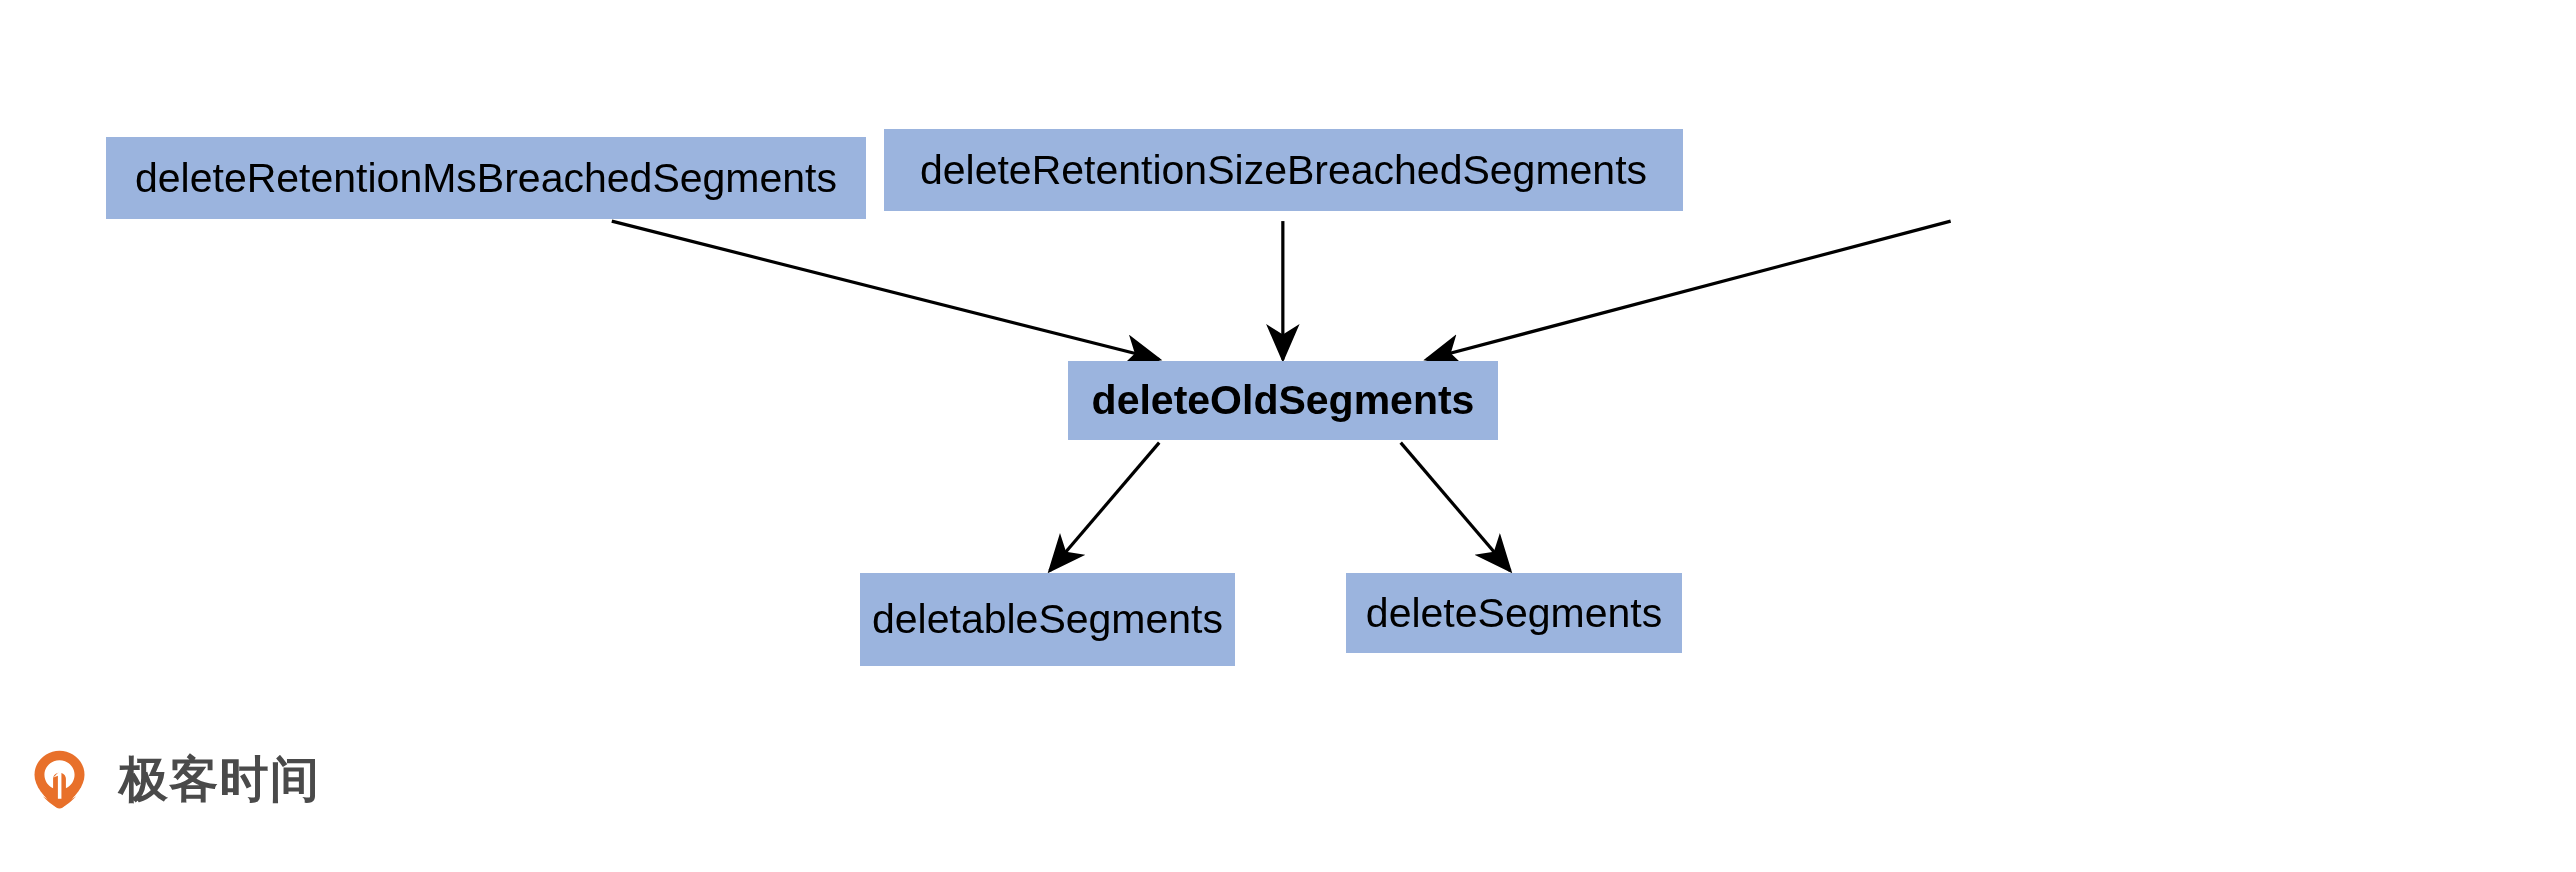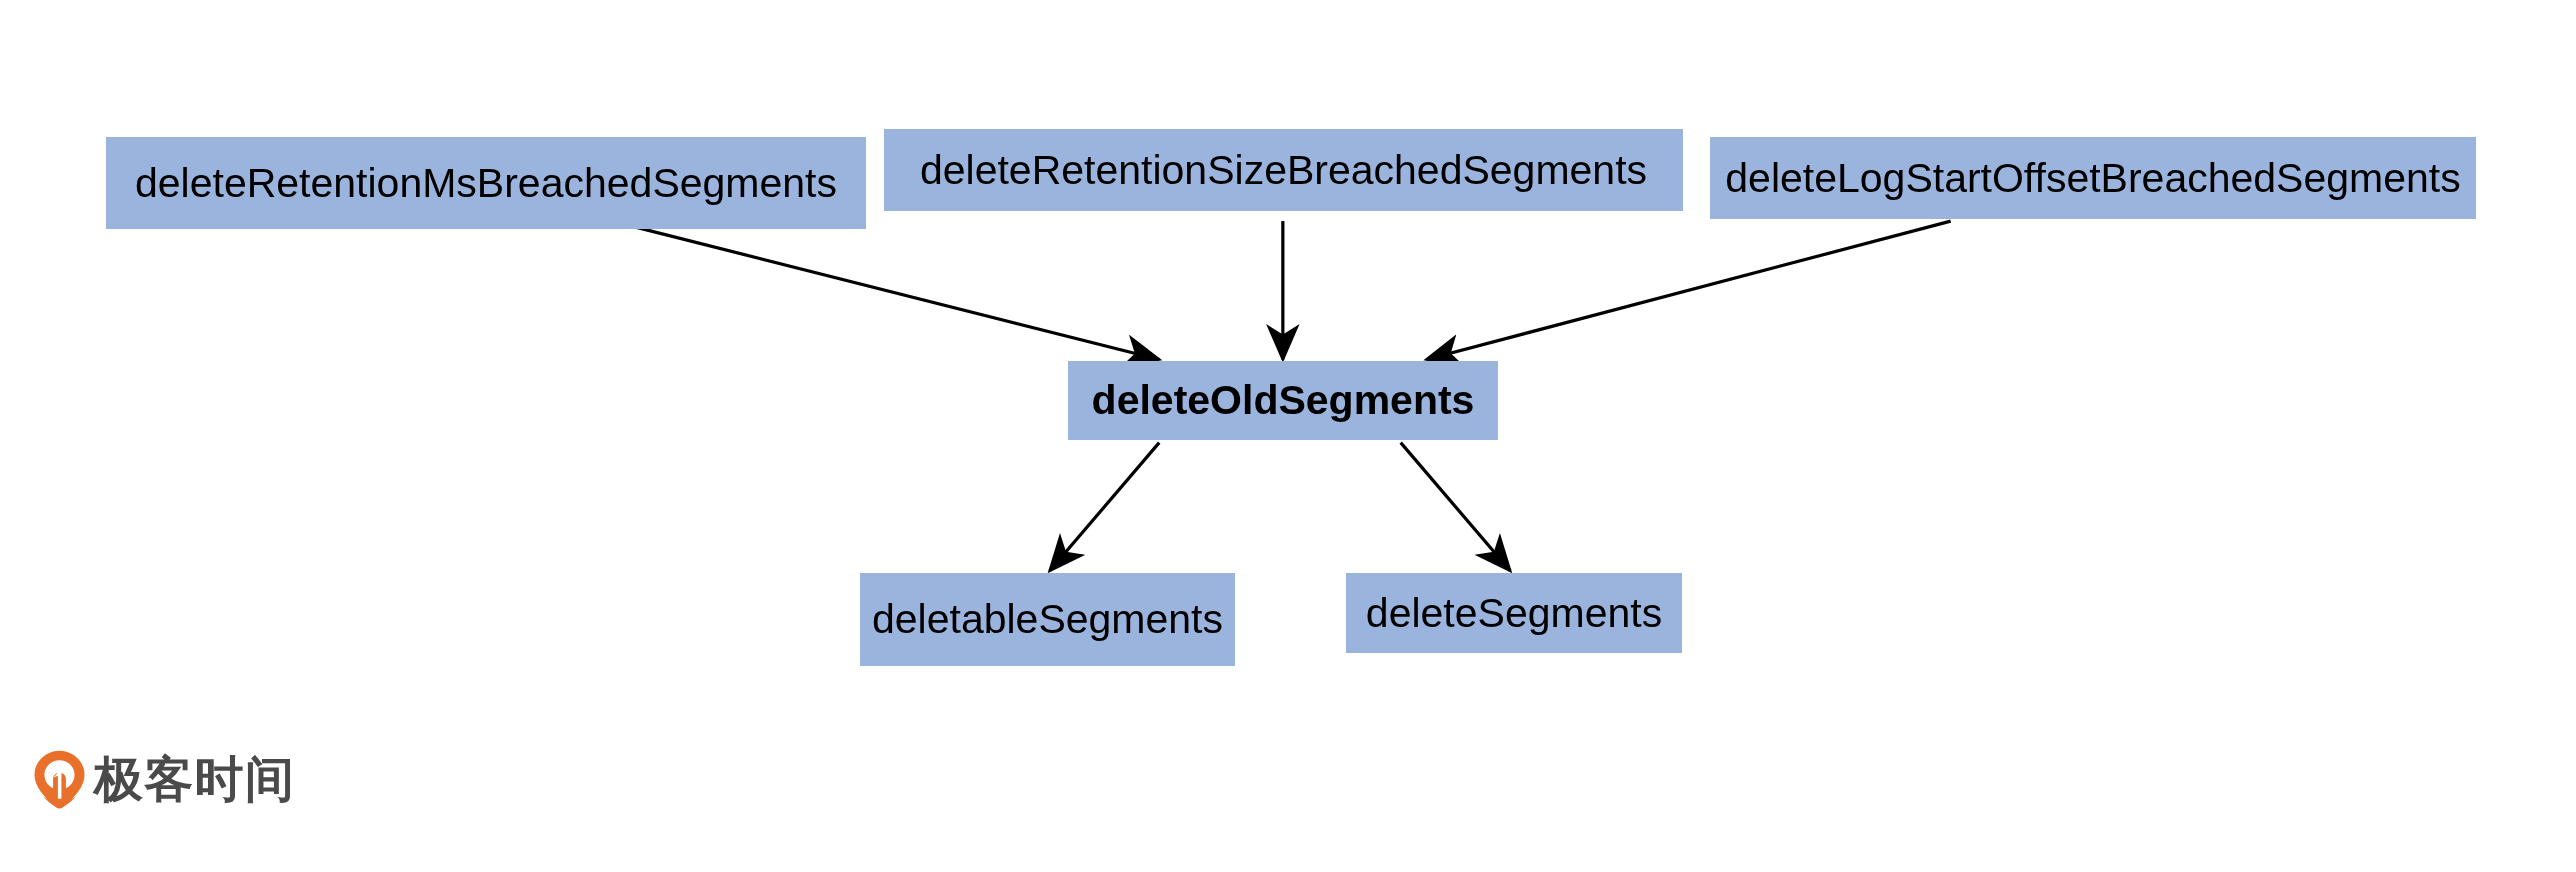--- a/index.html
+++ b/index.html
@@ -41,40 +41,40 @@
     letter-spacing: 0px;
     box-sizing: border-box;
     white-space: nowrap;
   }
   .node-label {
     display: block;
     line-height: 1;
   }
 
   
-  #node-ms   { left: 106px;  top: 137px; width: 760px; height: 92px; font-size: 41px; }
+  #node-ms   { left: 106px;  top: 137px; width: 760px; height: 82px; font-size: 41px; }
   #node-size { left: 884px; top: 129px; width: 799px; height: 82px; font-size: 41px; }
   #node-lso  { left: 1710px; top: 137px; width: 766px; height: 82px; font-size: 41px; }
 
   
   #node-old  { left: 1068px; top: 361px; width: 430px; height: 79px; font-size: 41px; font-weight: bold; }
 
   
   #node-deletable { left: 860px; top: 573px; width: 375px; height: 93px; font-size: 41px; }
   #node-delete    { left: 1346px; top: 573px; width: 336px; height: 80px; font-size: 41px; }
 
   
   #logo {
     position: absolute;
     left: 33px;
     top: 744px;
     height: 71px;
     display: flex;
     align-items: center;
-    gap: 8px;
+    gap: 33px;
   }
   #logo-mark {
     width: 53px;
     height: 59px;
     flex: 0 0 auto;
   }
   #logo-text {
     font-family: "DejaVu Sans", sans-serif;
     font-size: 49px;
     font-weight: 700;
@@ -108,23 +108,20 @@
   </svg>
 
   <div class="node" id="node-ms">
     <span class="node-label">deleteRetentionMsBreachedSegments</span>
   </div>
 
   <div class="node" id="node-size">
     <span class="node-label">deleteRetentionSizeBreachedSegments</span>
   </div>
 
-  <div class="node" id="node-lso">
-    <span class="node-label">deleteLogStartOffsetBreachedSegments</span>
-  </div>
 
   <div class="node" id="node-old">
     <span class="node-label">deleteOldSegments</span>
   </div>
 
   <div class="node" id="node-deletable">
     <span class="node-label">deletableSegments</span>
   </div>
 
   <div class="node" id="node-delete">

